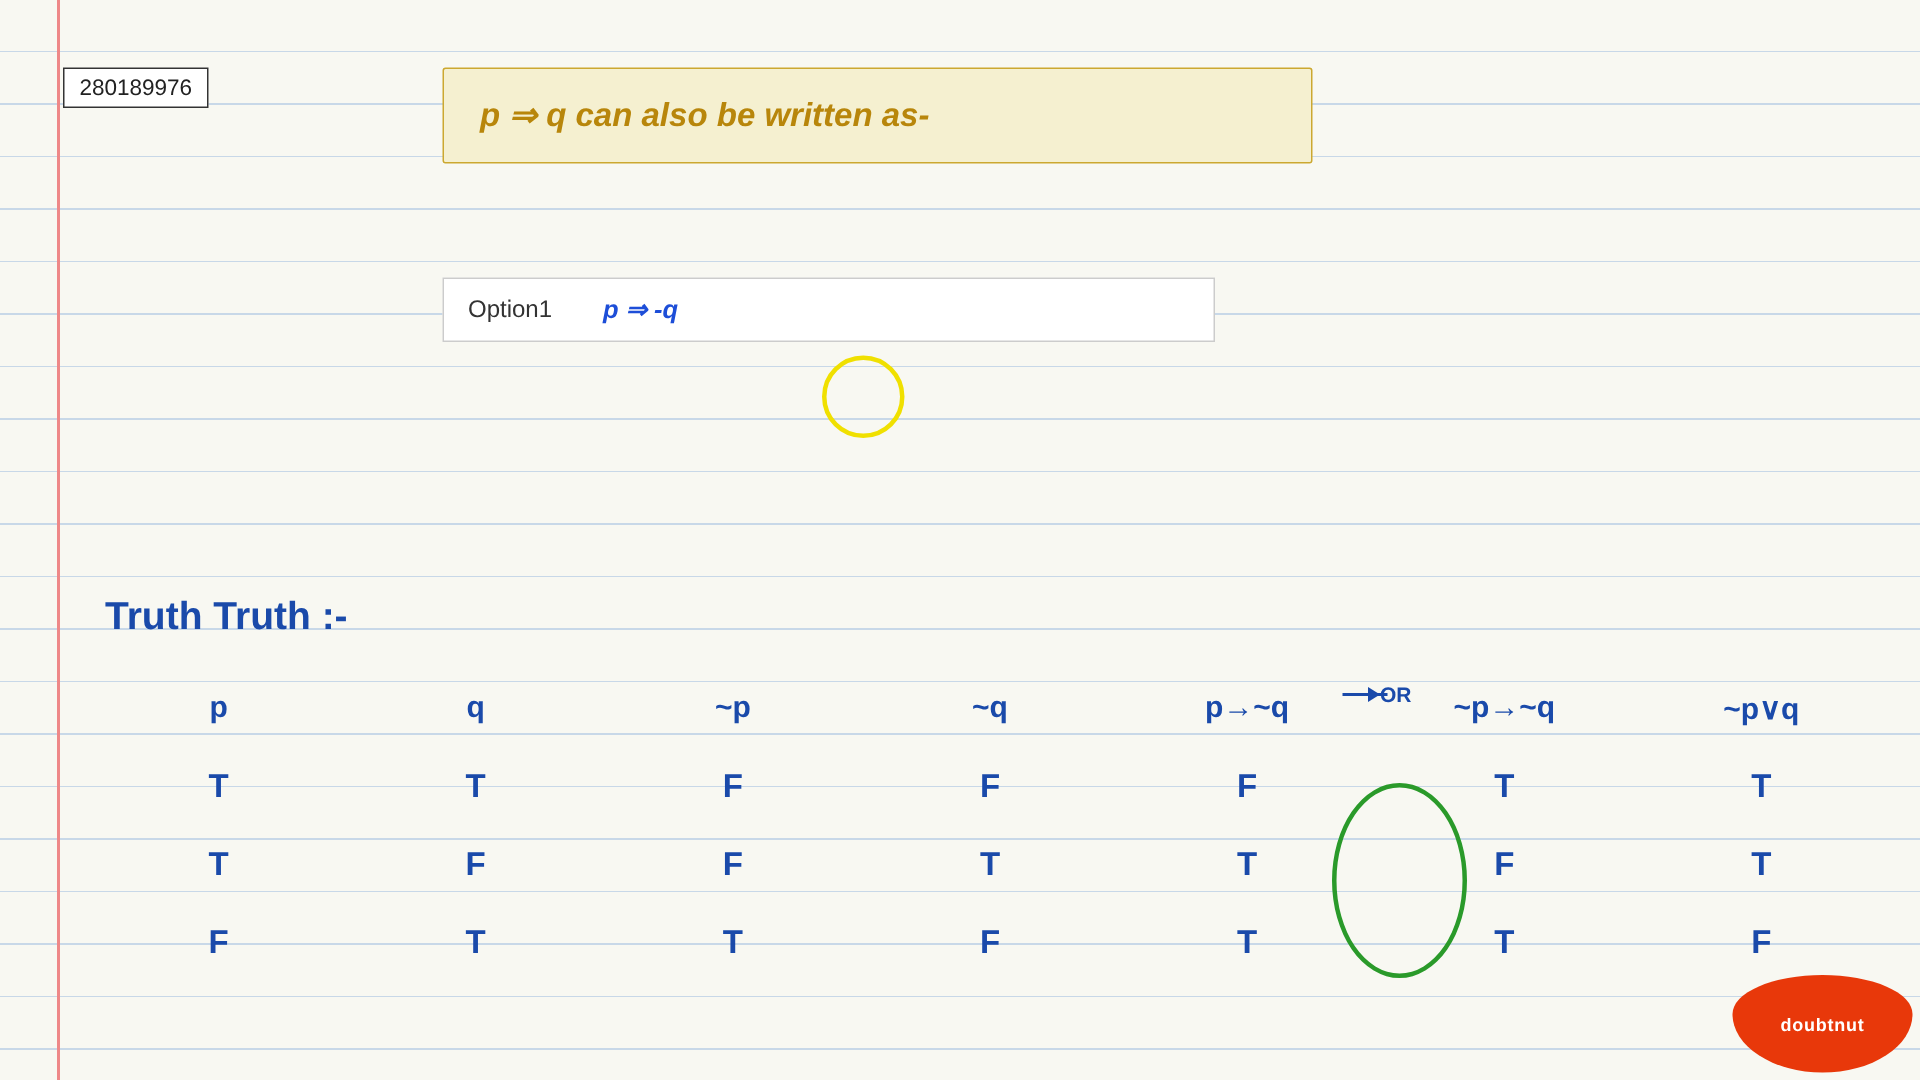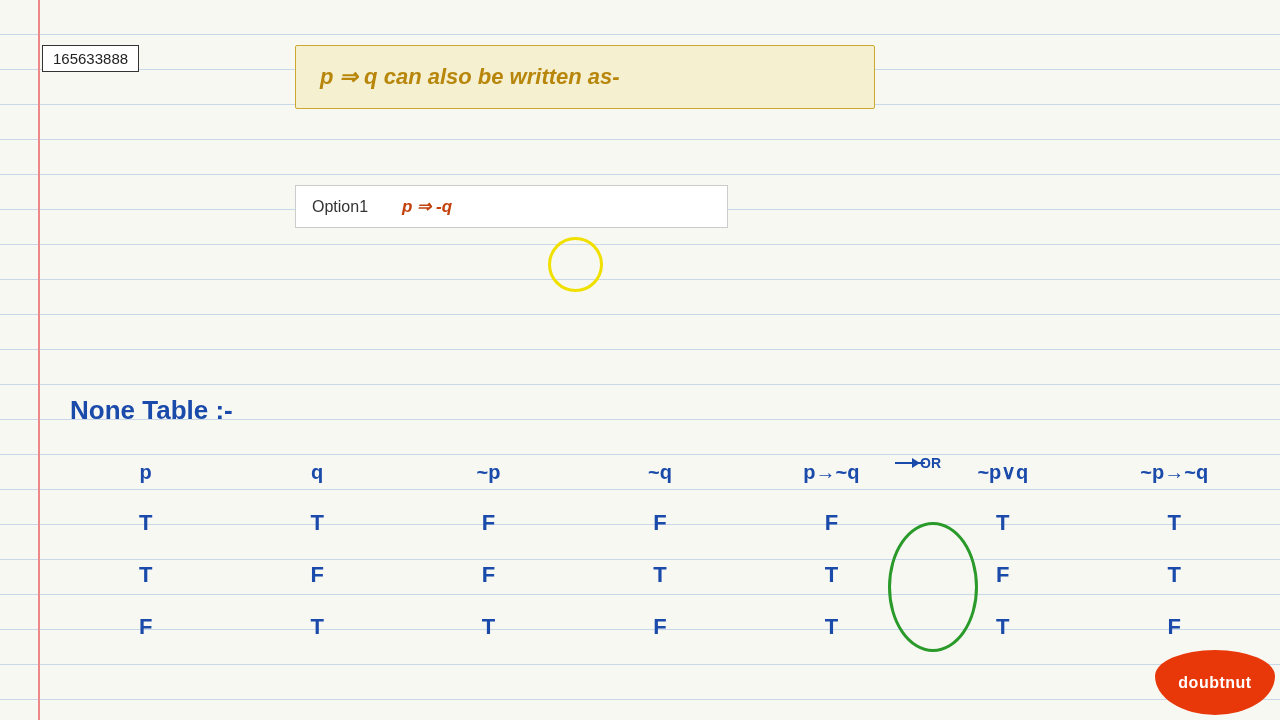--- a/index.html
+++ b/index.html
@@ -72,21 +72,21 @@
       color: #b8860b;
       font-style: italic;
       font-weight: bold;
     }
 
     
     .options-container {
       position: absolute;
       top: 185px;
       left: 295px;
-      width: 433px;
+      width: 515px;
       border: 1px solid #ccc;
       background: #fff;
     }
 
     .option-row {
       display: flex;
       align-items: center;
       padding: 10px 16px;
       border-bottom: 1px solid #ddd;
       font-size: 16px;
@@ -97,21 +97,21 @@
       border-bottom: none;
     }
 
     .option-label {
       width: 90px;
       color: #333;
       font-family: Arial, sans-serif;
     }
 
     .option-value {
-      color: #c2410c;
+      color: #1d4ed8;
       font-style: italic;
       font-size: 17px;
       font-weight: bold;
     }
 
     
     .highlight-circle {
       position: absolute;
       top: 237px;
       left: 548px;
@@ -227,57 +227,57 @@
     }
   </style>
 </head>
 <body>
 
 <div class="paper-bg"></div>
 
 <div class="content">
 
   <div class="id-box">
-    <span>165633888</span>
+    <span>280189976</span>
   </div>
 
   <div class="question-box">
     <div class="question-text">
       <i><b>p ⇒ q</b> can also be written as-</i>
     </div>
   </div>
 
   <div class="options-container">
     <div class="option-row">
       <span class="option-label">Option1</span>
       <span class="option-value"><i><b>p ⇒ -q</b></i></span>
     </div>
   </div>
 
   <div class="highlight-circle"></div>
 
   <div class="truth-table-heading">
-    <span>None Table :-</span>
+    <span>Truth Truth :-</span>
   </div>
 
   <div class="or-arrow"></div>
   <div class="or-annotation">
     <span>OR</span>
   </div>
 
   <div class="truth-table-area">
 
     <div class="tt-row">
       <div class="tt-header-cell">p</div>
       <div class="tt-header-cell">q</div>
       <div class="tt-header-cell">~p</div>
       <div class="tt-header-cell">~q</div>
       <div class="tt-header-cell">p→~q</div>
+      <div class="tt-header-cell">~p→~q</div>
       <div class="tt-header-cell">~p∨q</div>
-      <div class="tt-header-cell">~p→~q</div>
     </div>
 
     <div class="tt-row">
       <div class="tt-cell">T</div>
       <div class="tt-cell">T</div>
       <div class="tt-cell">F</div>
       <div class="tt-cell">F</div>
       <div class="tt-cell">F</div>
       <div class="tt-cell">T</div>
       <div class="tt-cell">T</div>
@@ -300,16 +300,16 @@
       <div class="tt-cell">F</div>
       <div class="tt-cell">T</div>
       <div class="tt-cell">T</div>
       <div class="tt-cell">F</div>
     </div>
   </div>
 
   <div class="green-oval"></div>
 
   <div class="doubtnut-logo">
-    <span style="font-size:16px; letter-spacing:0.5px;">doubtnut</span>
+    <span style="font-size:12px; letter-spacing:0.5px;">doubtnut</span>
   </div>
 
 </div>
 
 </body></html>

